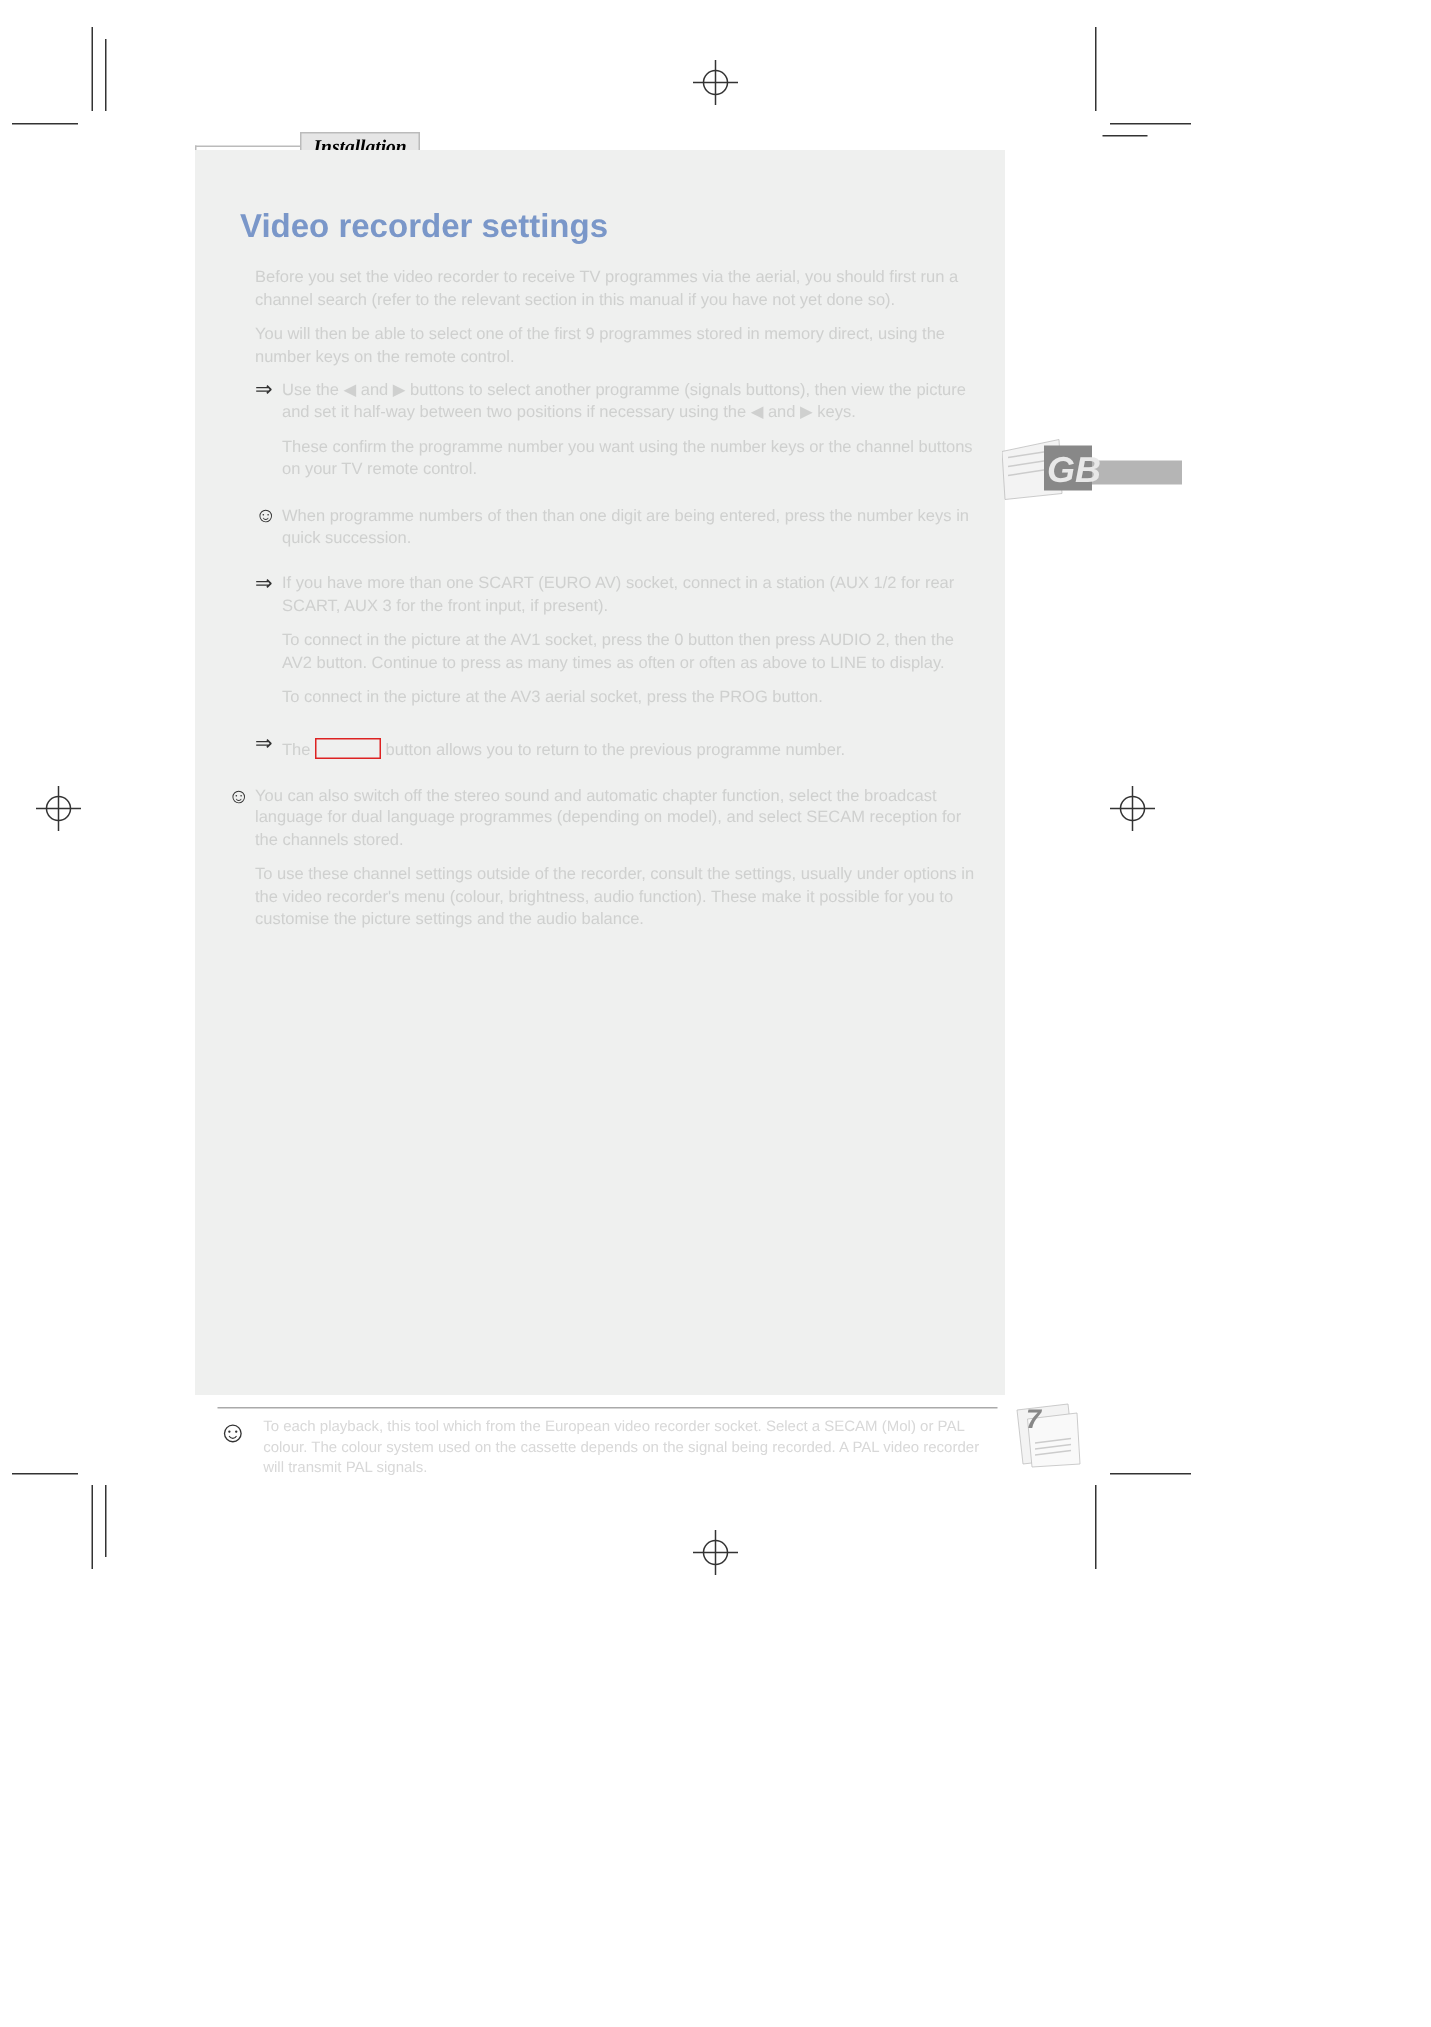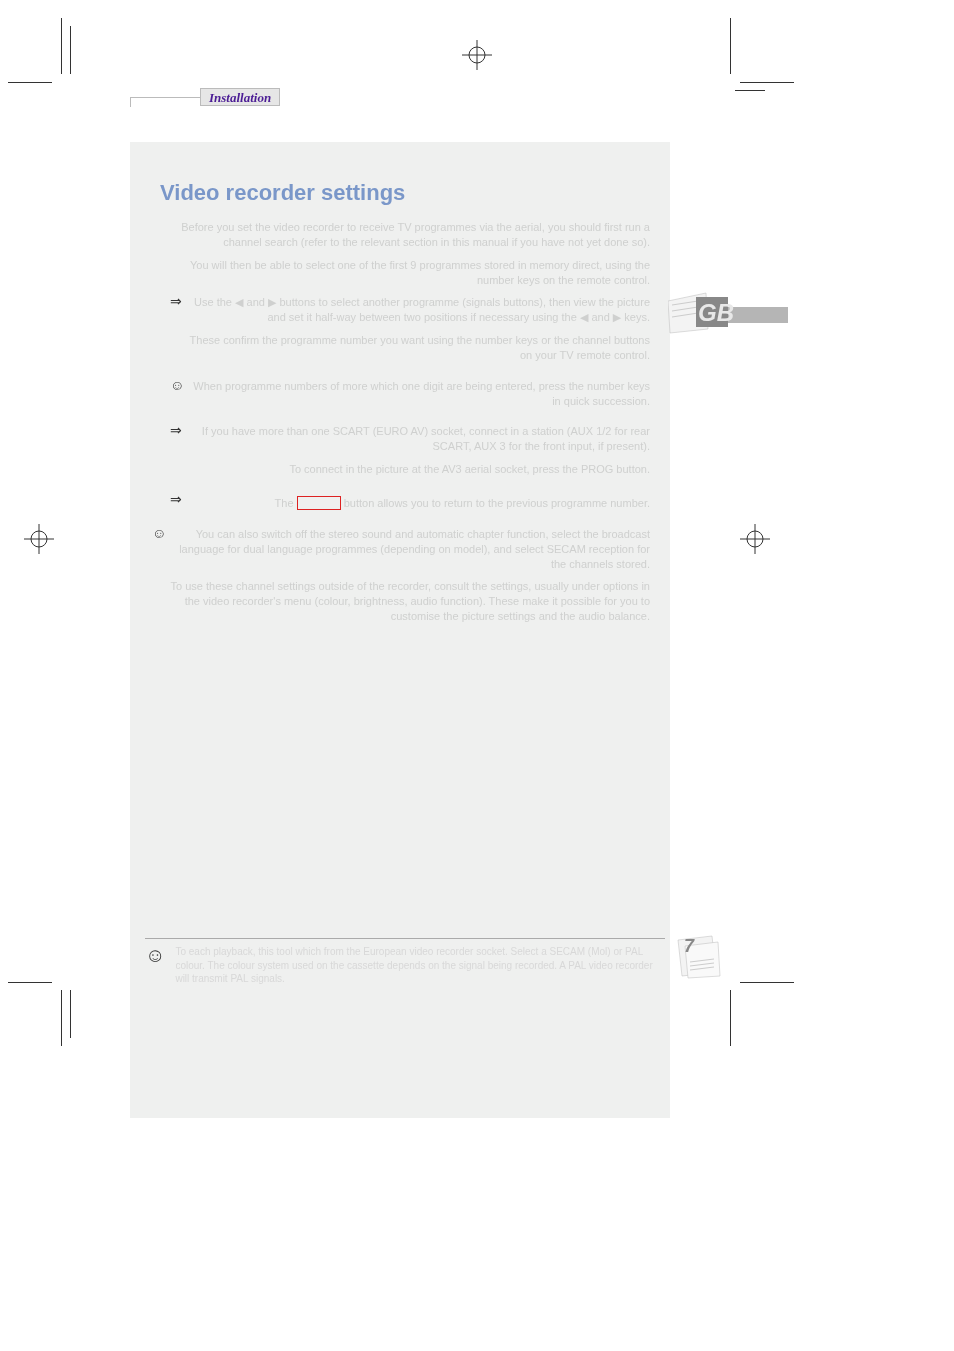--- a/index.html
+++ b/index.html
@@ -46,39 +46,38 @@
     left: 24px;
     top: 524px;
   }
   .target svg { display: block; }
 
   .content {
     position: absolute;
     left: 130px;
     top: 100px;
     width: 540px;
-    height: 976px;
+    height: 830px;
     background: #eff0ef;
     padding: 0 20px 20px 40px;
-    margin-top: 42px;
   }
 
   .tab-header {
     position: absolute;
     left: 200px;
     top: 88px;
     height: 18px;
     background: #e6e6e6;
     border: 1px solid #bbb;
     font-family: 'Times New Roman', serif;
     font-style: italic;
     font-weight: bold;
     font-size: 13px;
     padding: 0 8px;
-    color: #4c1d95;
+    color: #000000;
     line-height: 17px;
   }
   .tab-line-left {
     position: absolute;
     left: 130px;
     top: 97px;
     width: 70px;
     height: 10px;
     border-top: 1px solid #bbb;
     border-left: 1px solid #bbb;
@@ -91,21 +90,21 @@
     margin-top: 38px;
     margin-left: -10px;
   }
 
   .body-text {
     color: #cfd0cf;
     font-size: 11px;
     line-height: 1.35;
     margin-top: 14px;
   }
-  .body-text p { margin-bottom: 8px; text-align: right; }
+  .body-text p { margin-bottom: 8px; }
 
   .bullet-line {
     display: flex;
     align-items: flex-start;
     margin-bottom: 8px;
   }
   .bullet-arrow, .bullet-smile {
     font-size: 14px;
     color: #333;
     width: 18px;
@@ -238,28 +237,29 @@
         <p>
           <span>Use the ◀ and ▶ buttons to select another programme (signals buttons), then view the picture and set it half-way between two positions if necessary using the ◀ and ▶ keys.</span>
         </p>
         <p>These confirm the programme number you want using the number keys or the channel buttons on your TV remote control.</p>
       </div>
     </div>
 
     <div class="bullet-line">
       <div class="bullet-smile">☺</div>
       <div class="bullet-text">
-        <p>When programme numbers of more which one digit are being entered, press the number keys in quick succession.</p>
+        <p>When programme numbers of then than one digit are being entered, press the number keys in quick succession.</p>
       </div>
     </div>
 
     <div class="bullet-line">
       <div class="bullet-arrow">⇒</div>
       <div class="bullet-text">
         <p>If you have more than one SCART (EURO AV) socket, connect in a station (AUX 1/2 for rear SCART, AUX 3 for the front input, if present).</p>
+        <p>To connect in the picture at the AV1 socket, press the 0 button then press AUDIO 2, then the AV2 button. Continue to press as many times as often or often as above to LINE to display.</p>
         <p>To connect in the picture at the AV3 aerial socket, press the PROG button.</p>
       </div>
     </div>
 
     <div class="bullet-line">
       <div class="bullet-arrow">⇒</div>
       <div class="bullet-text">
         <p>
           <span>The </span><span class="red-box"> </span><span> button allows you to return to the previous programme number.</span>
         </p>

